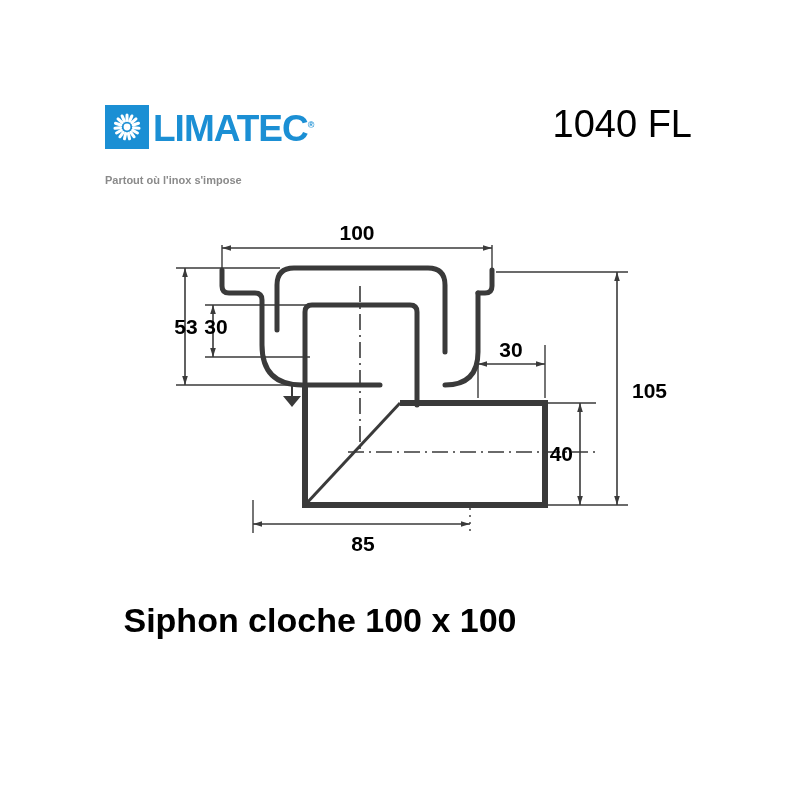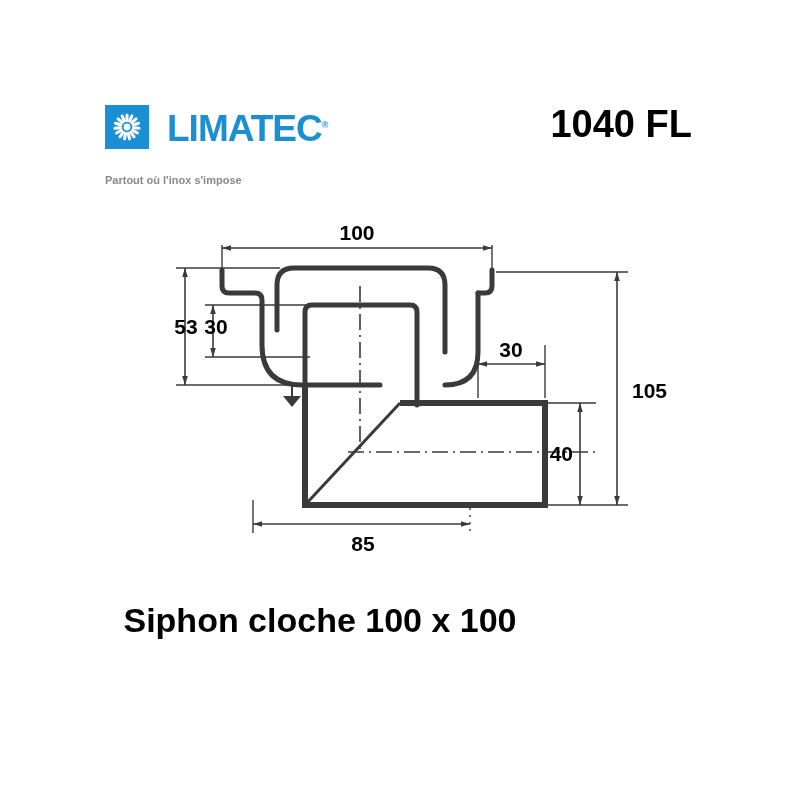--- a/index.html
+++ b/index.html
@@ -37,21 +37,21 @@
   }
   #logo-mark {
     width: 44px;
     height: 44px;
     background: #1b8fd4;
     flex: 0 0 auto;
     position: relative;
   }
   #logo-mark svg { display: block; }
   #logo-word {
-    margin-left: 18px;
+    margin-left: 4px;
     font-family: "Liberation Sans", sans-serif;
     font-weight: bold;
     font-size: 37px;
     letter-spacing: -1px;
     color: #1b8fd4;
     line-height: 44px;
     white-space: nowrap;
   }
   #logo-reg {
     font-size: 9px;
@@ -66,21 +66,21 @@
     color: #8a8a8a;
     white-space: nowrap;
   }
 
   
   #ref-code {
     position: absolute;
     right: 108px;
     top: 103px;
     font-family: "Liberation Sans", sans-serif;
-    font-weight: bold;
+    font-weight: normal;
     font-size: 38px;
     color: #000000;
     letter-spacing: 0px;
     white-space: nowrap;
   }
 
   
   #drawing {
     position: absolute;
     left: 0;

